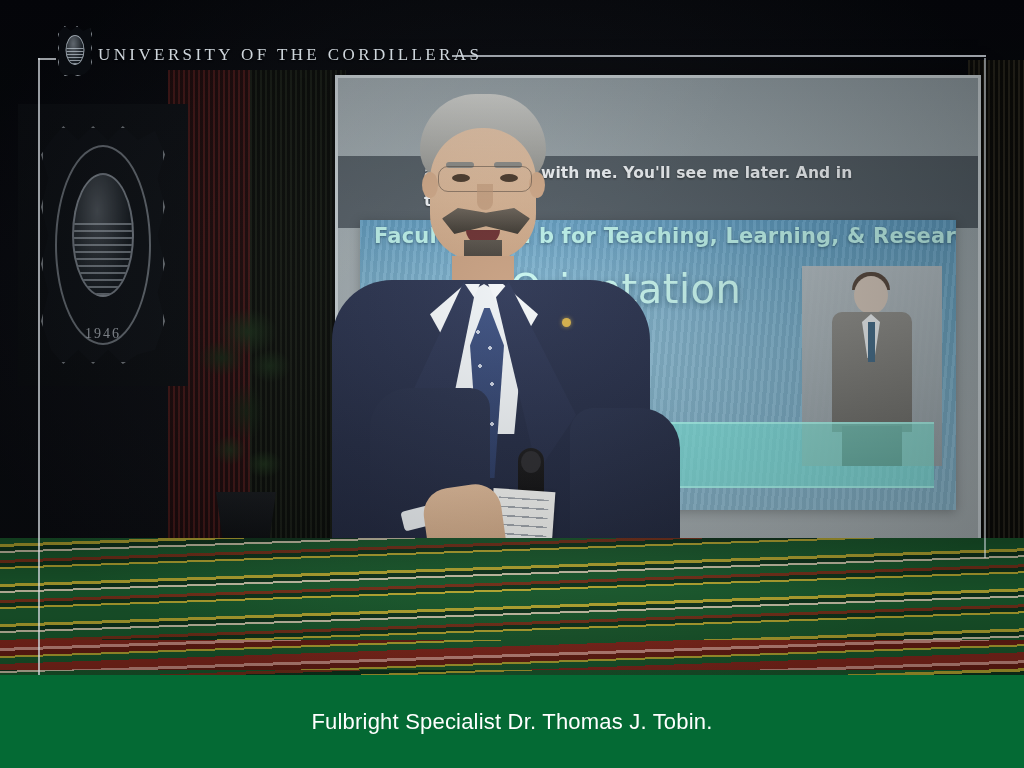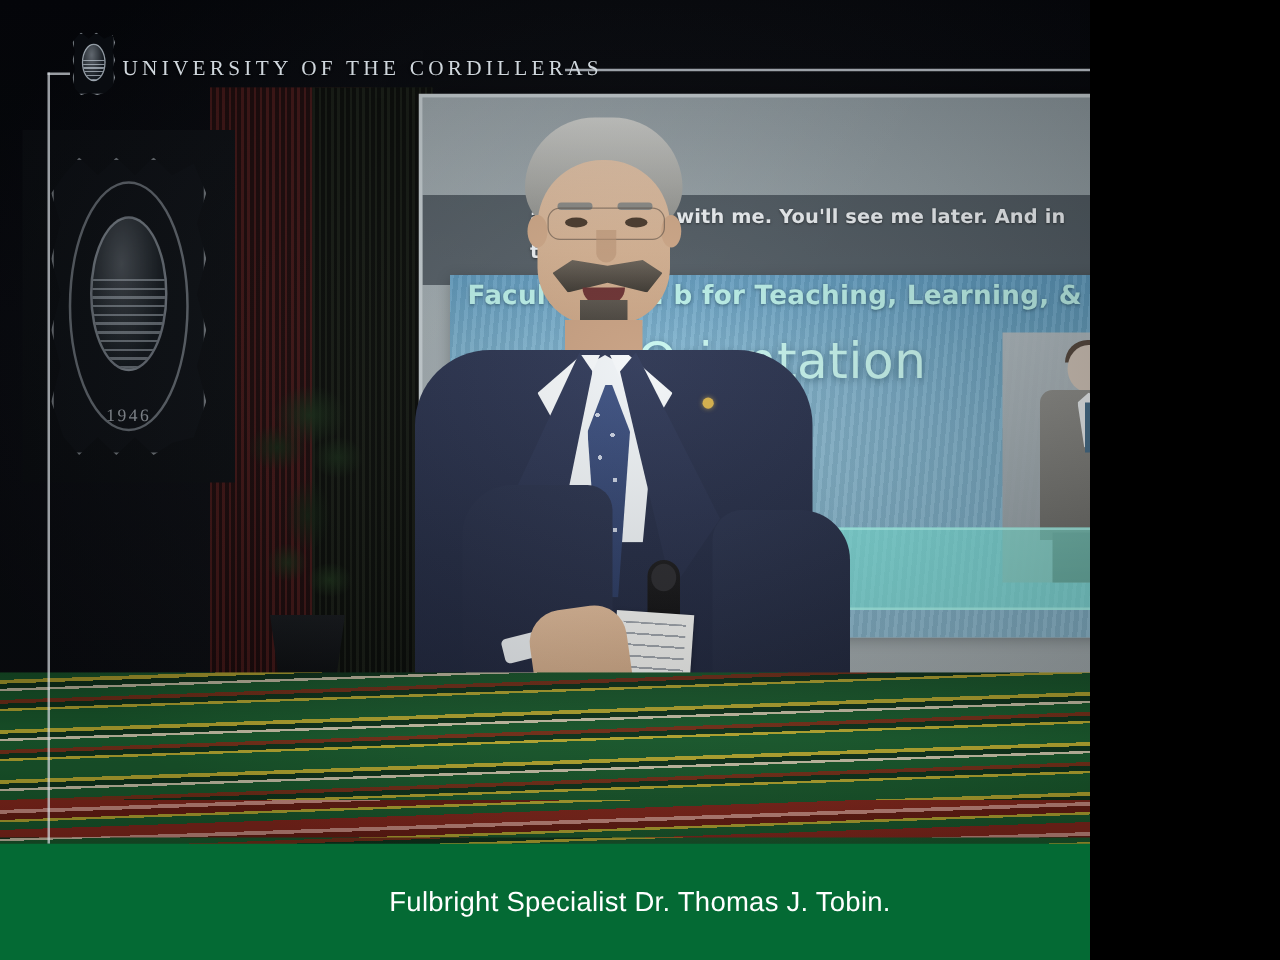--- a/index.html
+++ b/index.html
@@ -1,18 +1,18 @@
 <!DOCTYPE html>
 <html><head>
 <meta charset="utf-8">
 <style>
   html,body{margin:0;padding:0;background:#000;}
   body{width:1024px;height:768px;overflow:hidden;font-family:"Liberation Sans",sans-serif;}
 
-  #stage{position:relative;width:872px;height:768px;overflow:hidden;background:#4c1d95;}
+  #stage{position:relative;width:1024px;height:768px;overflow:hidden;background:#4c1d95;}
 
   
   #photo{position:absolute;left:0;top:0;width:1024px;height:690px;overflow:hidden;
          background:#07090d;}
 
   
   .wall{position:absolute;left:0;top:0;width:1024px;height:560px;
         background:linear-gradient(180deg,#05070c 0%,#090b11 45%,#0b0d12 100%);}
 
   

